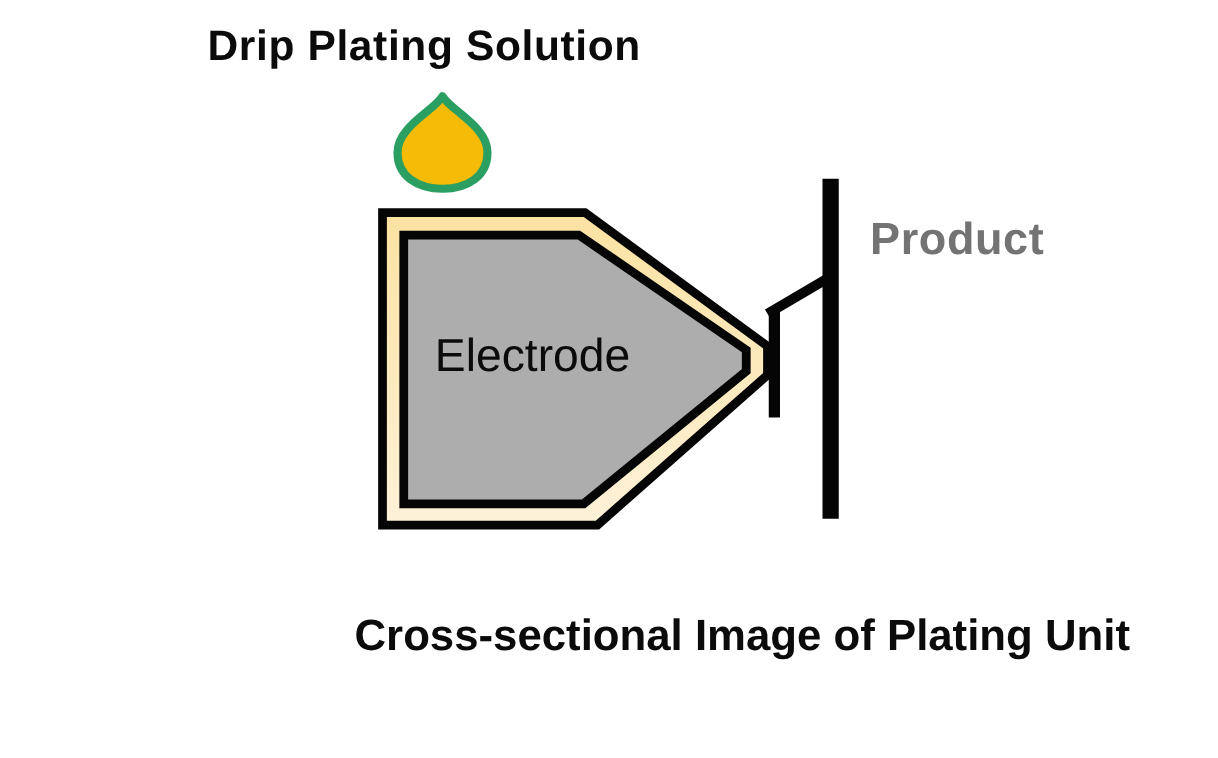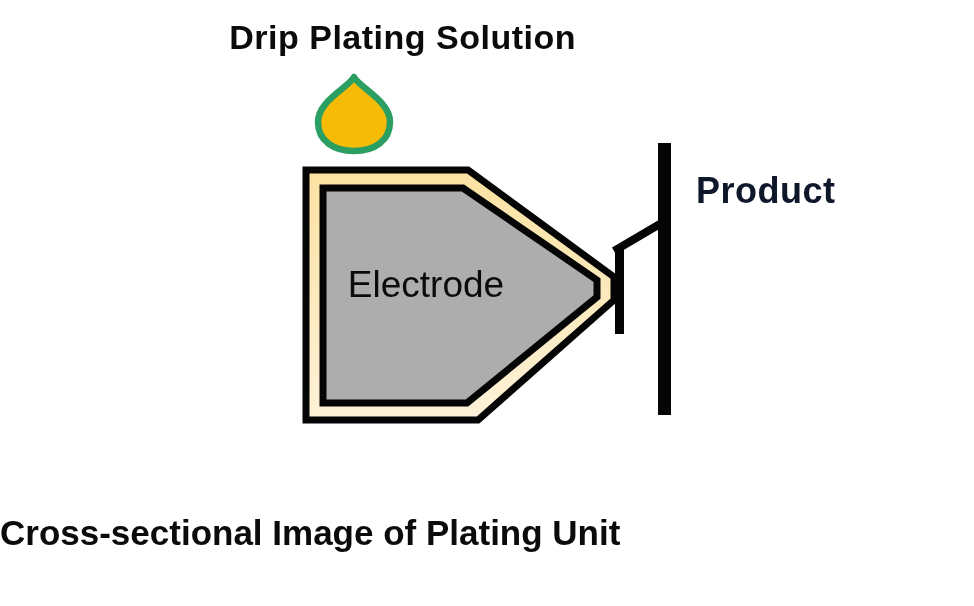--- a/index.html
+++ b/index.html
@@ -22,21 +22,21 @@
   }
   .label {
     position: absolute;
     color: #0b0b0b;
     white-space: nowrap;
   }
   .title {
     left: 166px;
     top: 16px;
     width: 410px;
-    text-align: right;
+    text-align: left;
     font-size: 34px;
     line-height: 42px;
     font-weight: 700;
     letter-spacing: 0.5px;
   }
   .electrode-label {
     left: 326px;
     top: 263px;
     width: 200px;
     text-align: center;
@@ -47,23 +47,23 @@
   .product-label {
     left: 696px;
     top: 168px;
     font-size: 36px;
     line-height: 46px;
     font-weight: 700;
     letter-spacing: 0.5px;
   }
   .caption {
     left: 0;
-    top: 508px;
+    top: 484px;
     width: 904px;
-    text-align: left;
+    text-align: right;
     font-size: 35px;
     line-height: 50px;
     font-weight: 600;
   }
 </style>
 </head>
 <body>
 
 <div id="stage">
 
@@ -94,17 +94,17 @@
 
     <line x1="619.5" y1="246" x2="619.5" y2="334" stroke-width="9" stroke="#050505"></line>
 
     <line x1="664.5" y1="143" x2="664.5" y2="415" stroke-width="13" stroke="#050505"></line>
   </svg>
 
   <div class="label title" style="color: rgb(11, 11, 11);">Drip Plating Solution</div>
 
   <div class="label electrode-label" style="color: rgb(11, 11, 11);">Electrode</div>
 
-  <div class="label product-label" style="color: #0f172a;">Product</div>
+  <div class="label product-label" style="color: #737373;">Product</div>
 
   <div class="label caption" style="color: rgb(11, 11, 11);">Cross-sectional Image of Plating Unit</div>
 
 </div>
 
 </body></html>

